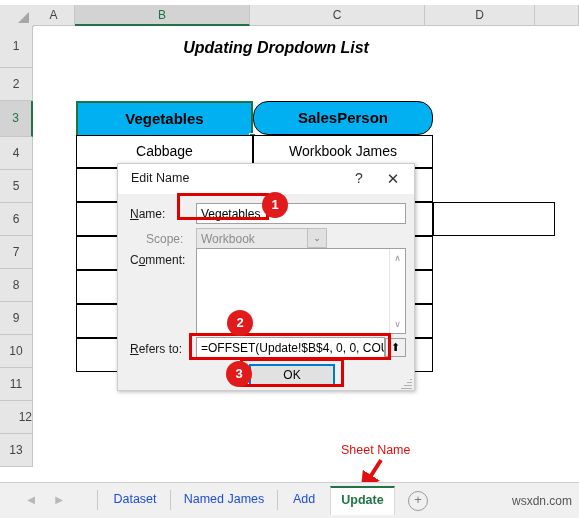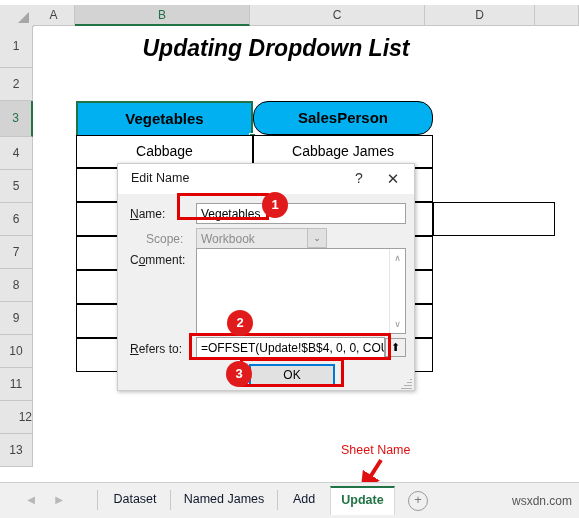--- a/index.html
+++ b/index.html
@@ -96,21 +96,21 @@
     background: #ffffff;
   }
 
   
   .title-cell {
     position: absolute;
     left: 76px; top: 28px;
     width: 400px; height: 40px;
     line-height: 40px;
     text-align: center;
-    font-size: 23px;
+    font-size: 16px;
     font-style: italic;
     font-weight: bold;
     color: #000000;
     white-space: nowrap;
   }
 
   .tbl-cell {
     position: absolute;
     box-sizing: border-box;
     border: 1px solid #000000;
@@ -329,21 +329,21 @@
     top: 7px;
     width: 1px; height: 20px;
     background: #c8c8c8;
   }
   .tab {
     position: absolute;
     top: 3px;
     height: 29px;
     box-sizing: border-box;
     font-size: 12.5px;
-    color: #0f172a;
+    color: #1d4ed8;
     text-align: center;
     line-height: 26px;
     white-space: nowrap;
   }
   .tab.active {
     background: #ffffff;
     color: #217346;
     font-weight: bold;
     border-top: 2px solid #217346;
     border-left: 1px solid #d8d8d8;
@@ -405,21 +405,21 @@
     <div class="gridlines"></div>
 
     <div class="title-cell">Updating Dropdown List</div>
 
     <div class="tbl-cell head sel" style="left:76px; top:101px; width:177px; height:36px; line-height:32px;">Vegetables</div>
     <div class="sel-handle" style="left:249px; top:133px;"></div>
 
     <div class="tbl-cell head" style="left:253px; top:101px; width:180px; height:34px; line-height:32px;border-radius:15px;">SalesPerson</div>
 
     <div class="tbl-cell" style="left:76px; top:135px; width:177px; height:33px; line-height:31px;">Cabbage</div>
-    <div class="tbl-cell" style="left:253px; top:135px; width:180px; height:33px; line-height:31px;">Cabbage James</div>
+    <div class="tbl-cell" style="left:253px; top:135px; width:180px; height:33px; line-height:31px;">Workbook James</div>
 
     <div class="tbl-cell" style="left:76px; top:168px; width:177px; height:34px;"></div>
     <div class="tbl-cell" style="left:76px; top:202px; width:177px; height:34px;"></div>
     <div class="tbl-cell" style="left:76px; top:236px; width:177px; height:34px;"></div>
     <div class="tbl-cell" style="left:76px; top:270px; width:177px; height:34px;"></div>
     <div class="tbl-cell" style="left:76px; top:304px; width:177px; height:34px;"></div>
     <div class="tbl-cell" style="left:76px; top:338px; width:177px; height:34px;"></div>
 
     <div class="tbl-cell" style="left:253px; top:168px; width:180px; height:34px;"></div>
     <div class="tbl-cell" style="left:253px; top:202px; width:180px; height:34px;"></div>

